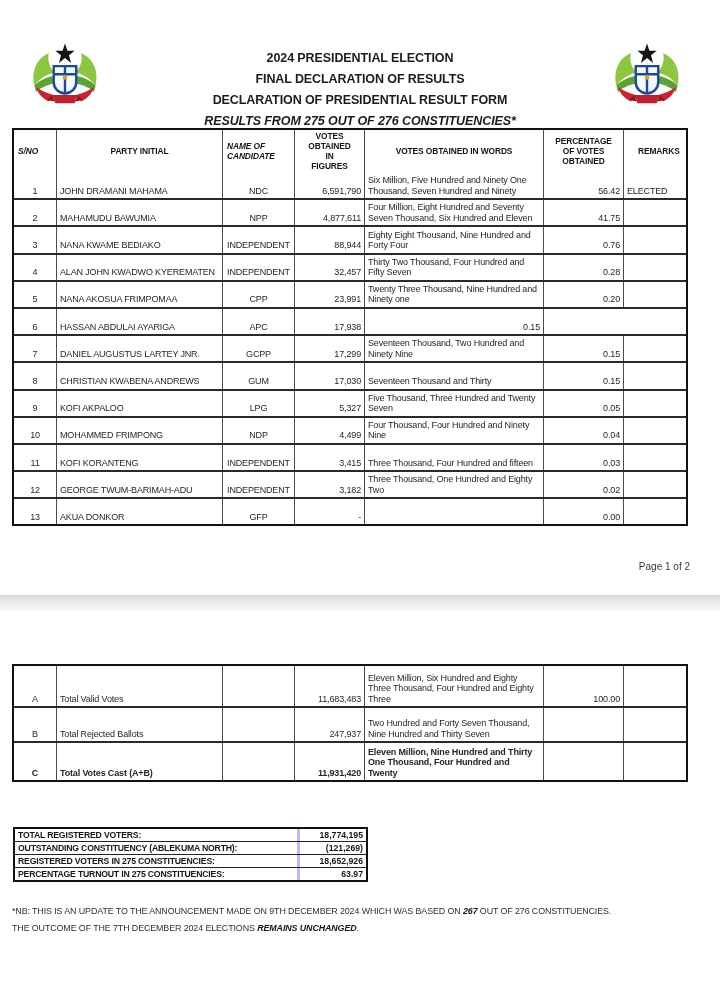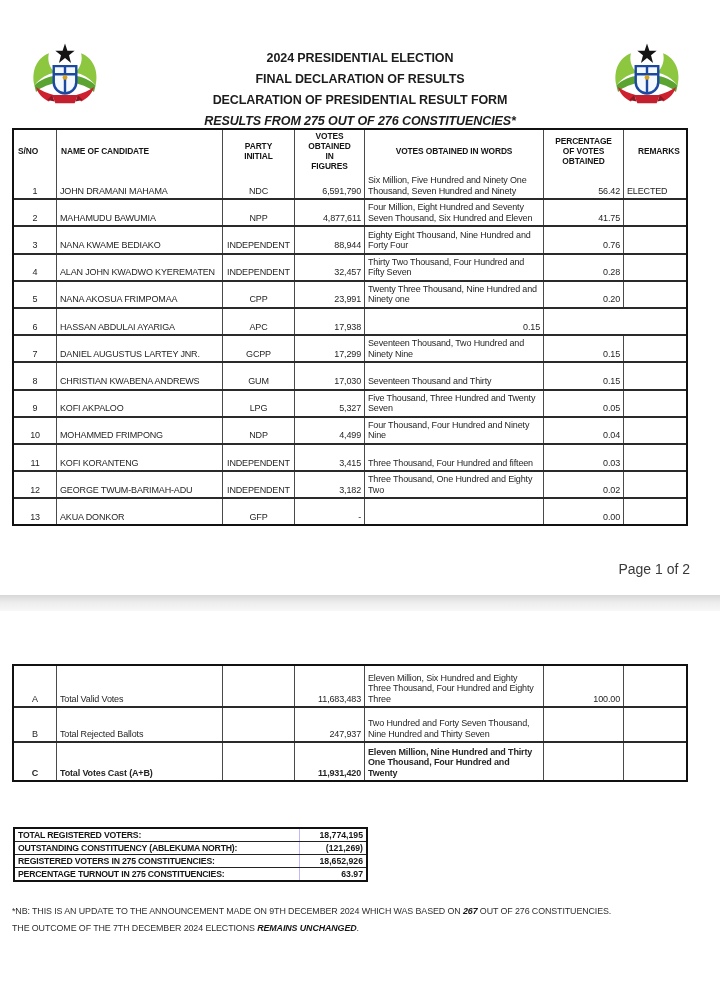--- a/index.html
+++ b/index.html
@@ -21,42 +21,42 @@
   .cell { display:flex; align-items:flex-end; padding:1px 3px 2px 3px; overflow:hidden;
           border-left:1px solid #4a4a4a; font-size:9px; line-height:10.5px; letter-spacing:-0.15px; }
   .cell:first-child { border-left:none; }
   .c-sno, .c-party { justify-content:center; }
   .c-figures, .c-percent { justify-content:flex-end; }
   .hrow { display:grid; grid-template-columns:42px 166px 72px 70px 179px 80px 1fr; height:41px; }
   .hcell { display:flex; align-items:center; justify-content:center; text-align:center;
            border-left:1px solid #4a4a4a; font-size:8.4px; font-weight:bold; line-height:10px;
            padding:1px 14px; color:#141414; letter-spacing:-0.1px; }
   .hcell:first-child { border-left:none; }
-  .hcell.left { justify-content:flex-start; text-align:left; padding-left:4px; }
+  .hcell.left { justify-content:flex-start; text-align:left; padding-left:4px;font-style:italic; }
 
   #results-table { top:128px; }
   #results-table .trow { height:27.2px; }
 
-  .page-label { position:absolute; top:561px; right:30px; font-size:14px; color:#3a3a3a; }
+  .page-label { position:absolute; top:561px; right:30px; font-size:10px; color:#3a3a3a; }
 
   .page-break { position:absolute; left:0; top:595px; width:720px; height:16px;
                 background:linear-gradient(180deg,#d7d7d7 0%,#ececec 45%,#f8f8f8 100%); }
 
   #summary-table { top:664px; }
   #summary-table .trow:nth-child(1) { height:40px; }
   #summary-table .trow:nth-child(2) { height:35px; }
   #summary-table .trow:nth-child(3) { height:39px; }
   #summary-table .trow.bold-row .cell { font-weight:bold; }
 
   
   #stats-table { position:absolute; left:13px; top:827px; width:355px; border:2px solid #111; }
   .srow { display:grid; grid-template-columns:285px 1fr; border-top:1px solid #222; }
   .srow:first-child { border-top:none; }
   .srow .sl { font-size:8.7px; font-weight:bold; padding:1px 2px 1px 3px; letter-spacing:-0.2px;
-              border-right:1px solid #c4b5fd; color:#161616; }
+              border-right:3px solid #c4b5fd; color:#161616; }
   .srow .sv { font-size:8.7px; font-weight:bold; text-align:right; padding:1px 3px 1px 2px; color:#161616; }
 
   
   .footnote { position:absolute; left:12px; top:903px; width:700px; font-size:8.9px;
               line-height:16.5px; color:#2e2e2e; letter-spacing:-0.1px; }
   .footnote b { color:#151515;font-style:italic; }
 </style>
 </head>
 <body>
 
@@ -97,22 +97,22 @@
   <div class="titles">
     <div class="title-line">2024 PRESIDENTIAL ELECTION</div>
     <div class="title-line">FINAL DECLARATION OF RESULTS</div>
     <div class="title-line">DECLARATION OF PRESIDENTIAL RESULT FORM</div>
     <div class="title-line italic">RESULTS FROM 275 OUT OF 276 CONSTITUENCIES*</div>
   </div>
 
   <div class="xtable" id="results-table">
     <div class="hrow">
       <div class="hcell left">S/NO</div>
+      <div class="hcell">PARTY INITIAL</div>
       <div class="hcell left">NAME OF CANDIDATE</div>
-      <div class="hcell">PARTY INITIAL</div>
       <div class="hcell">VOTES OBTAINED IN FIGURES</div>
       <div class="hcell">VOTES OBTAINED IN WORDS</div>
       <div class="hcell">PERCENTAGE OF VOTES OBTAINED</div>
       <div class="hcell">REMARKS</div>
     </div>
     <div id="results-rows">
         <div class="trow">
           <div class="cell c-sno">1</div>
           <div class="cell c-name">JOHN DRAMANI MAHAMA</div>
           <div class="cell c-party">NDC</div>

